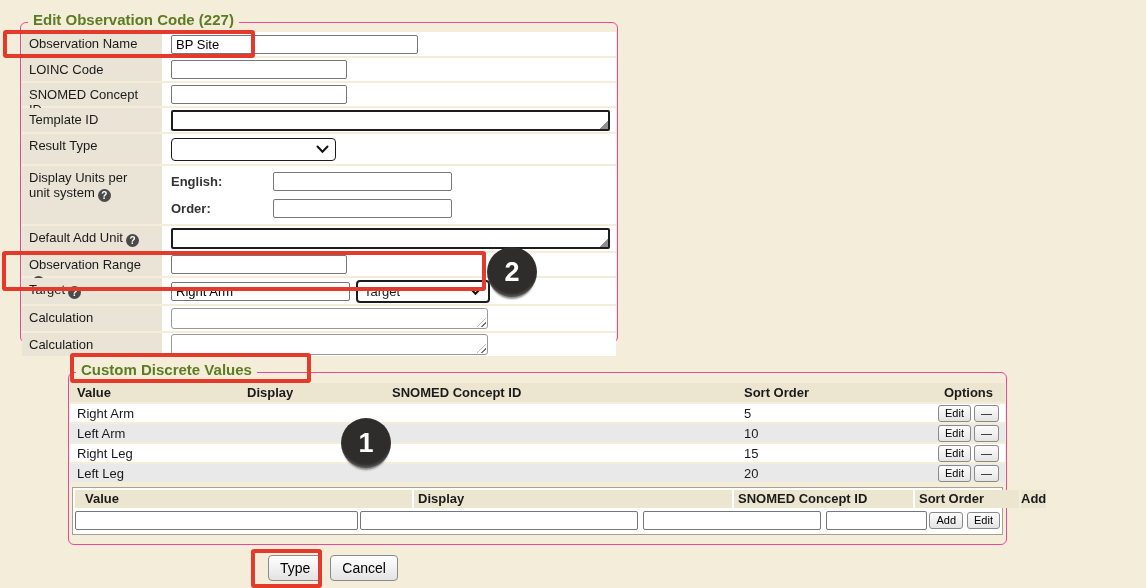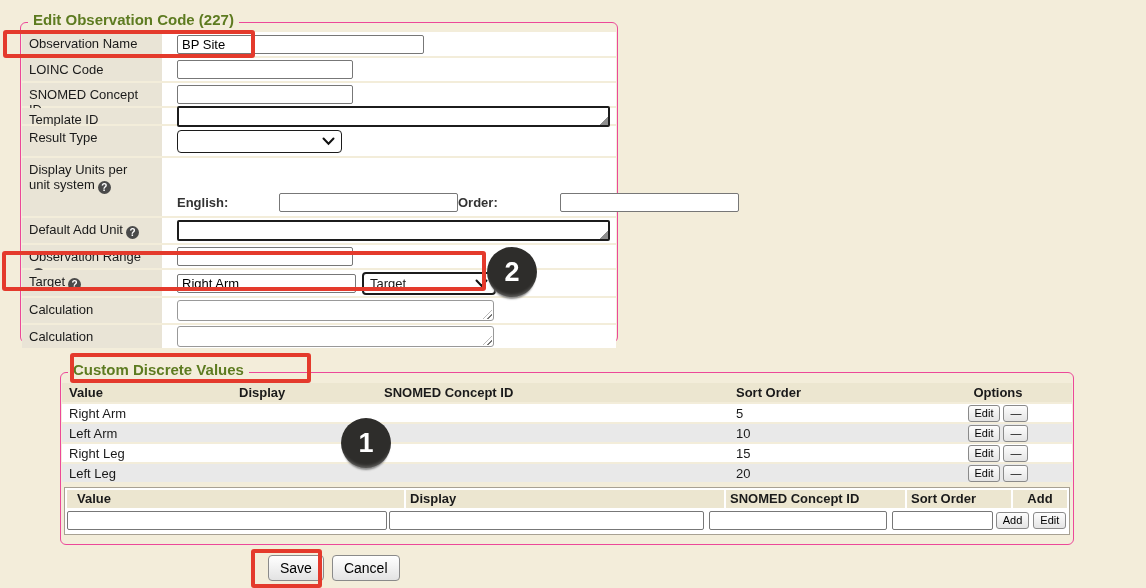--- a/index.html
+++ b/index.html
@@ -7,21 +7,21 @@
         font-family:"Liberation Sans",sans-serif;color:#1a1a1a;overflow:hidden}
 
   
   .fieldset{position:absolute;border:1px solid #ec4899;border-radius:6px;box-sizing:border-box}
   .legend{position:absolute;top:-12px;left:7px;background:#f3edda;padding:0 5px;
           font-weight:bold;font-size:15px;color:#5d7b20;white-space:nowrap}
 
   
   .fs1{left:20px;top:22px;width:598px;height:321px;padding:9px 1px 0 1px}
   .frow{display:flex;margin-bottom:2px;background:#fff}
-  .flabel{flex:0 0 140px;background:#e9e4d6;margin-right:12px;font-size:13px;
+  .flabel{flex:0 0 140px;background:#e9e4d6;margin-right:6px;font-size:13px;
           padding:4px 18px 2px 7px;box-sizing:border-box;line-height:15px}
   .ffield{flex:1;display:flex;align-items:center;padding:0 3px;box-sizing:border-box}
   .ti{height:19px;border:1px solid #777;border-radius:2px;background:#fff;
       font:13px "Liberation Sans",sans-serif;padding:0 4px;box-sizing:border-box}
   .dark-area{height:21px;border:2px solid #1c1c1c;border-radius:2px;background:#fff;
       position:relative;flex:1;margin-right:3px;box-sizing:border-box}
   .dark-area::after{content:"";position:absolute;right:0;bottom:0;width:9px;height:9px;
       background:linear-gradient(135deg,transparent 52%,#8f8f8f 52%)}
   .soft-area{height:21px;border:1px solid #999;border-radius:3px;background:#fff;
       position:relative;box-sizing:border-box}
@@ -31,21 +31,21 @@
   .select{height:23px;border:2px solid #1c1c1c;border-radius:4px;background:#fff;
       display:flex;align-items:center;justify-content:space-between;padding:0 6px;
       font-size:13px;box-sizing:border-box}
   .qicon{display:inline-block;width:13px;height:13px;border-radius:50%;background:#4a4a4a;
       color:#fff;font-size:10px;font-weight:bold;text-align:center;line-height:13px;
       margin-left:3px;vertical-align:-2px}
   .unit-line{display:flex;align-items:center;height:25px;margin:1px 0}
   .unit-label{width:102px;font-weight:bold;font-size:13px;color:#333}
 
   
-  .fs2{left:60px;top:372px;width:1014px;height:173px;padding:10px 1px 0 1px}
+  .fs2{left:68px;top:372px;width:939px;height:173px;padding:10px 1px 0 1px}
   .dv-head{display:flex;background:#ece6d0;font-weight:bold;font-size:13px;height:19px;align-items:center}
   .dv-row{display:flex;height:18px;align-items:center;font-size:13px;margin-top:2px;background:#fff}
   .dv-row.alt{background:#e9e9e9}
   .c1{flex:0 0 177px;padding-left:7px;box-sizing:border-box}
   .c2{flex:0 0 145px}
   .c3{flex:0 0 350px}
   .c4{flex:0 0 190px;padding-left:2px;box-sizing:border-box}
   .c5{flex:1;display:flex;justify-content:center;gap:3px}
   .c5h{flex:1;text-align:center}
   .mini-btn{font:11px "Liberation Sans",sans-serif;height:17px;line-height:13px;padding:0 6px;
@@ -100,21 +100,21 @@
         </div>
     </div>
 
     <div class="frow" style="height:23px">
       <div class="flabel">SNOMED Concept ID</div>
       <div class="ffield">
           <input class="ti" style="width: 176px;">
         </div>
     </div>
 
-    <div class="frow" style="height:16px">
+    <div class="frow" style="height:24px">
       <div class="flabel">Template ID</div>
       <div class="ffield">
           <div class="dark-area"></div>
         </div>
     </div>
 
     <div class="frow" style="height:30px">
       <div class="flabel">Result Type</div>
       <div class="ffield">
         <div class="select" style="width:165px;border-width:1.5px">
@@ -123,21 +123,21 @@
             <path d="M1.5 1.5 L6.5 6.8 L11.5 1.5" fill="none" stroke="#111" stroke-width="2" stroke-linecap="round"></path>
           </svg>
         </div>
       </div>
     </div>
 
     <div class="frow" style="height:58px">
       <div class="flabel">
         <span>Display Units per unit system</span><span class="qicon">?</span>
       </div>
-      <div class="ffield" style="flex-direction:row;align-items:flex-end;justify-content:center">
+      <div class="ffield" style="flex-direction:column;align-items:flex-start;justify-content:center">
         <div class="unit-line">
           <span class="unit-label">English:</span>
           <input class="ti" style="width: 179px;">
         </div>
         <div class="unit-line">
           <span class="unit-label">Order:</span>
           <input class="ti" style="width: 179px;">
         </div>
       </div>
     </div>
@@ -260,21 +260,21 @@
         <input class="ti ai4" style="">
         <div class="add-btn-cell">
           <button class="mini-btn">Add</button>
           <button class="mini-btn">Edit</button>
         </div>
       </div>
     </div>
   </div>
 
   <div class="actions">
-    <button class="btn">Save</button>
+    <button class="btn">Type</button>
     <button class="btn">Cancel</button>
   </div>
 
   <div class="rbox" style="left:3px;top:30px;width:252px;height:28px"></div>
   <div class="rbox" style="left:2px;top:251px;width:484px;height:40px"></div>
   <div class="rbox" style="left:70px;top:353px;width:241px;height:30px"></div>
   <div class="rbox" style="left:251px;top:549px;width:71px;height:39px"></div>
 
   <div class="badge" style="left:341px;top:418px">1</div>
   <div class="badge" style="left:487px;top:247px">2</div>

